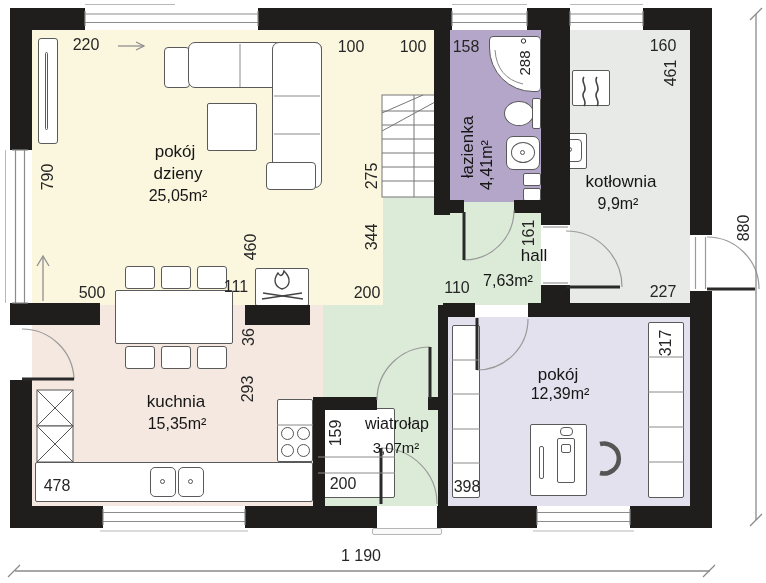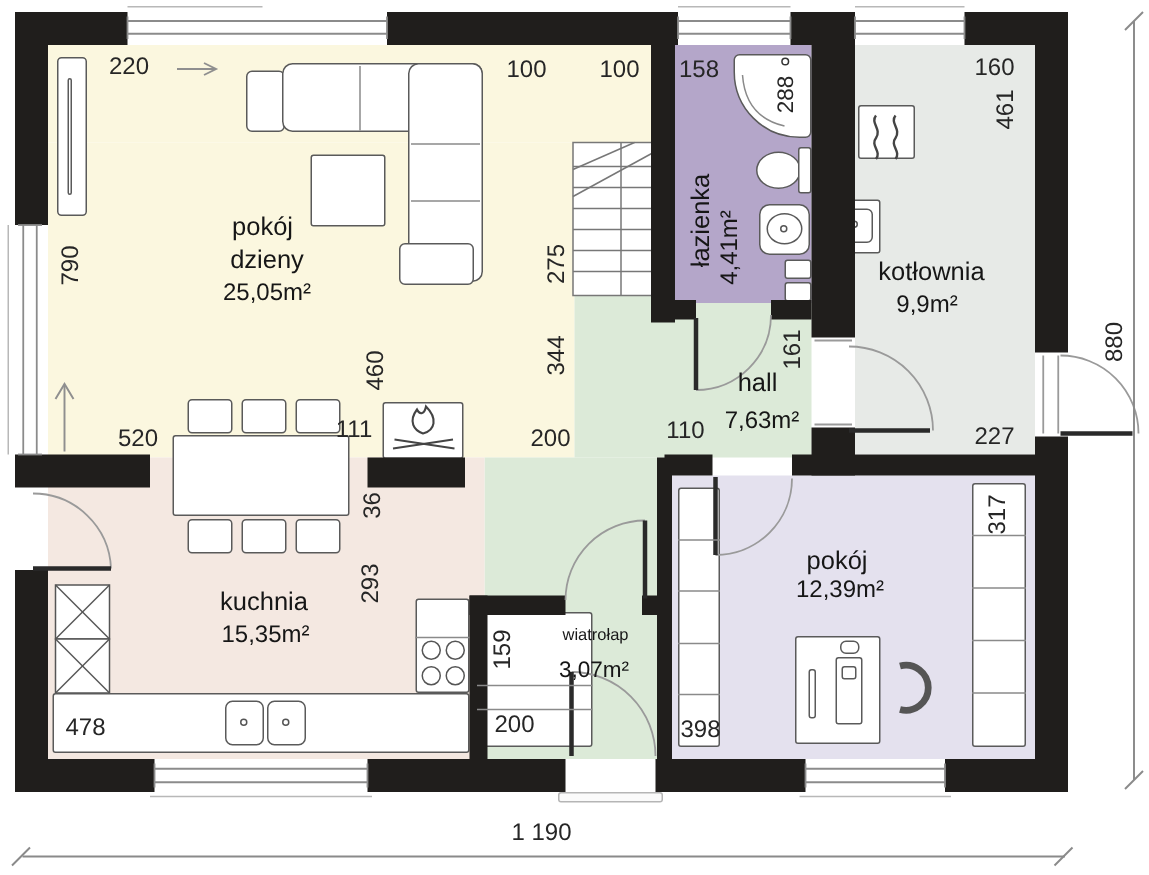--- a/index.html
+++ b/index.html
@@ -260,39 +260,39 @@
 
   <div class="lbl rm" style="left:176px;top:401px">kuchnia</div>
   <div class="lbl ar" style="left:177px;top:424px">15,35m²</div>
 
   <div class="lbl rm v" style="left:467px;top:147px">łazienka</div>
   <div class="lbl ar v" style="left:487px;top:165px">4,41m²</div>
 
   <div class="lbl rm" style="left:621px;top:181px">kotłownia</div>
   <div class="lbl ar" style="left:618px;top:204px">9,9m²</div>
 
-  <div class="lbl rm" style="left:505px;top:255px">hall</div>
+  <div class="lbl rm" style="left:534px;top:255px">hall</div>
   <div class="lbl ar" style="left:508px;top:281px">7,63m²</div>
 
-  <div class="lbl rm" style="left:397px;top:424px;font-size:11px">wiatrołap</div>
+  <div class="lbl rm" style="left:397px;top:424px;font-size:16px">wiatrołap</div>
   <div class="lbl ar" style="left:396px;top:447px;font-size:15px">3,07m²</div>
 
   <div class="lbl rm" style="left:558px;top:374px">pokój</div>
   <div class="lbl ar" style="left:560px;top:394px">12,39m²</div>
 
   <div class="lbl" style="left:86px;top:45px">220</div>
   <div class="lbl" style="left:351px;top:47px">100</div>
   <div class="lbl" style="left:413px;top:47px">100</div>
   <div class="lbl" style="left:466px;top:47px">158</div>
   <div class="lbl" style="left:663px;top:46px">160</div>
   <div class="lbl" style="left:236px;top:287px">111</div>
   <div class="lbl" style="left:367px;top:293px">200</div>
   <div class="lbl" style="left:663px;top:292px">227</div>
   <div class="lbl" style="left:457px;top:288px">110</div>
-  <div class="lbl" style="left:92px;top:293px">520</div>
+  <div class="lbl" style="left:92px;top:293px">500</div>
   <div class="lbl" style="left:343px;top:484px">200</div>
   <div class="lbl" style="left:57px;top:486px">478</div>
   <div class="lbl" style="left:467px;top:487px">398</div>
   <div class="lbl" style="left:361px;top:556px">1 190</div>
 
   <div class="lbl v" style="left:48px;top:177px">790</div>
   <div class="lbl v" style="left:524px;top:63px;font-size:15px">288</div>
   <div class="lbl v" style="left:671px;top:73px">461</div>
   <div class="lbl v" style="left:372px;top:176px">275</div>
   <div class="lbl v" style="left:372px;top:237px">344</div>

